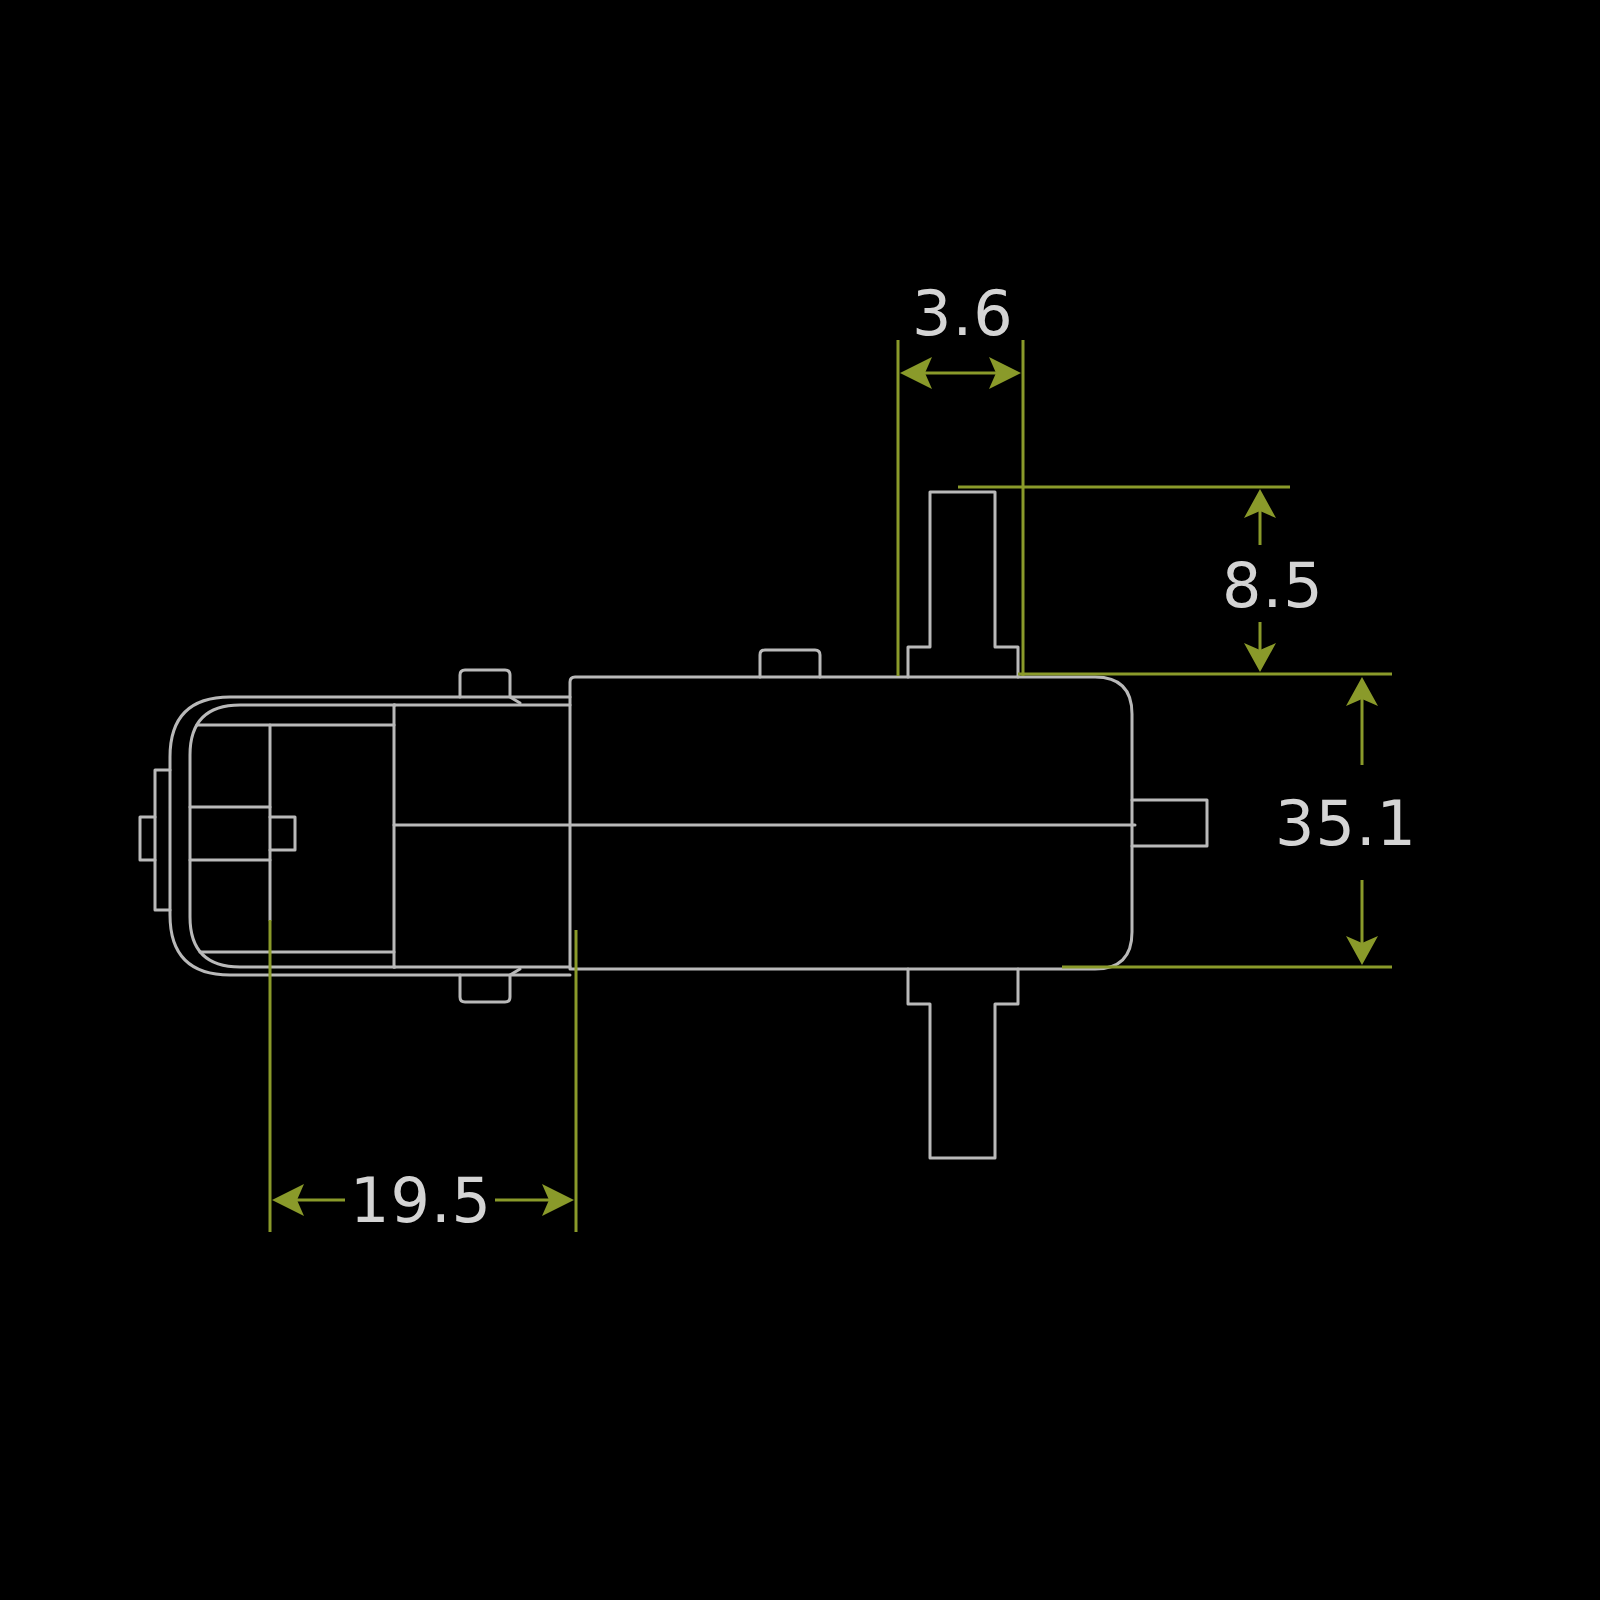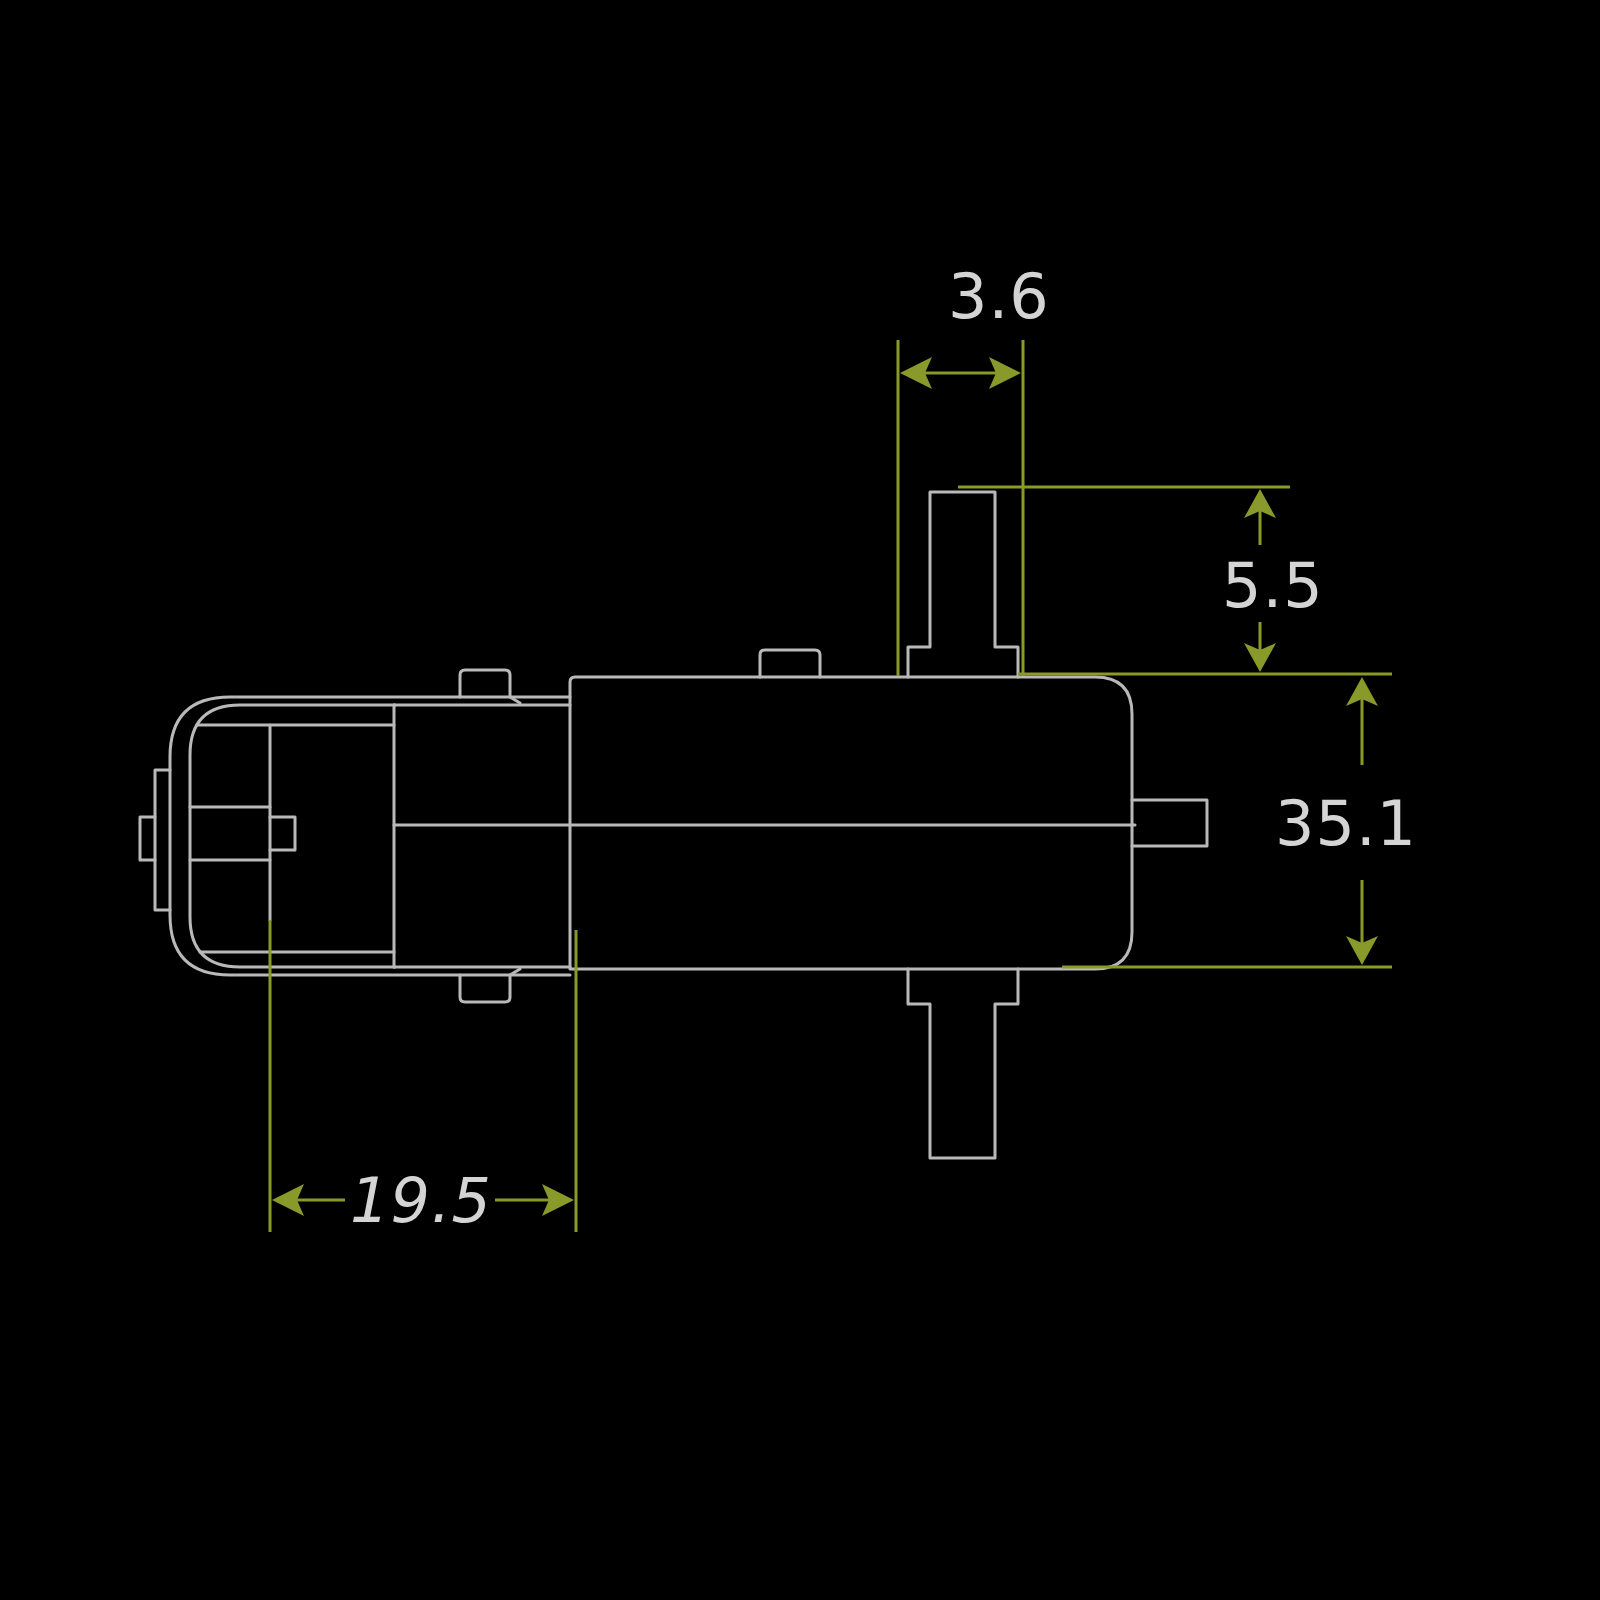--- a/index.html
+++ b/index.html
@@ -92,18 +92,18 @@
         <line class="dim" x1="270" y1="920" x2="270" y2="1232"></line>
         <line class="dim" x1="576" y1="930" x2="576" y2="1232"></line>
         <line class="dim" x1="282" y1="1200" x2="345" y2="1200"></line>
         <line class="dim" x1="495" y1="1200" x2="564" y2="1200"></line>
         <polygon class="arrow" points="272,1200 304,1184 297,1200 304,1216"></polygon>
         <polygon class="arrow" points="574,1200 542,1184 549,1200 542,1216"></polygon>
       </g>
     </g>
   </svg>
 
-  <div class="label" style="left:912px; top:266px;margin-left:36px;">3.6</div>
-  <div class="label" style="left:1222px; top:555px;">5.5</div>
+  <div class="label" style="left:912px; top:283px;">3.6</div>
+  <div class="label" style="left:1222px; top:555px;">8.5</div>
   <div class="label" style="left:1275px; top:793px;">35.1</div>
-  <div class="label" style="left:350px; top:1170px;font-style:italic;">19.5</div>
+  <div class="label" style="left:350px; top:1170px;">19.5</div>
 
 </div>
 
 </body></html>

